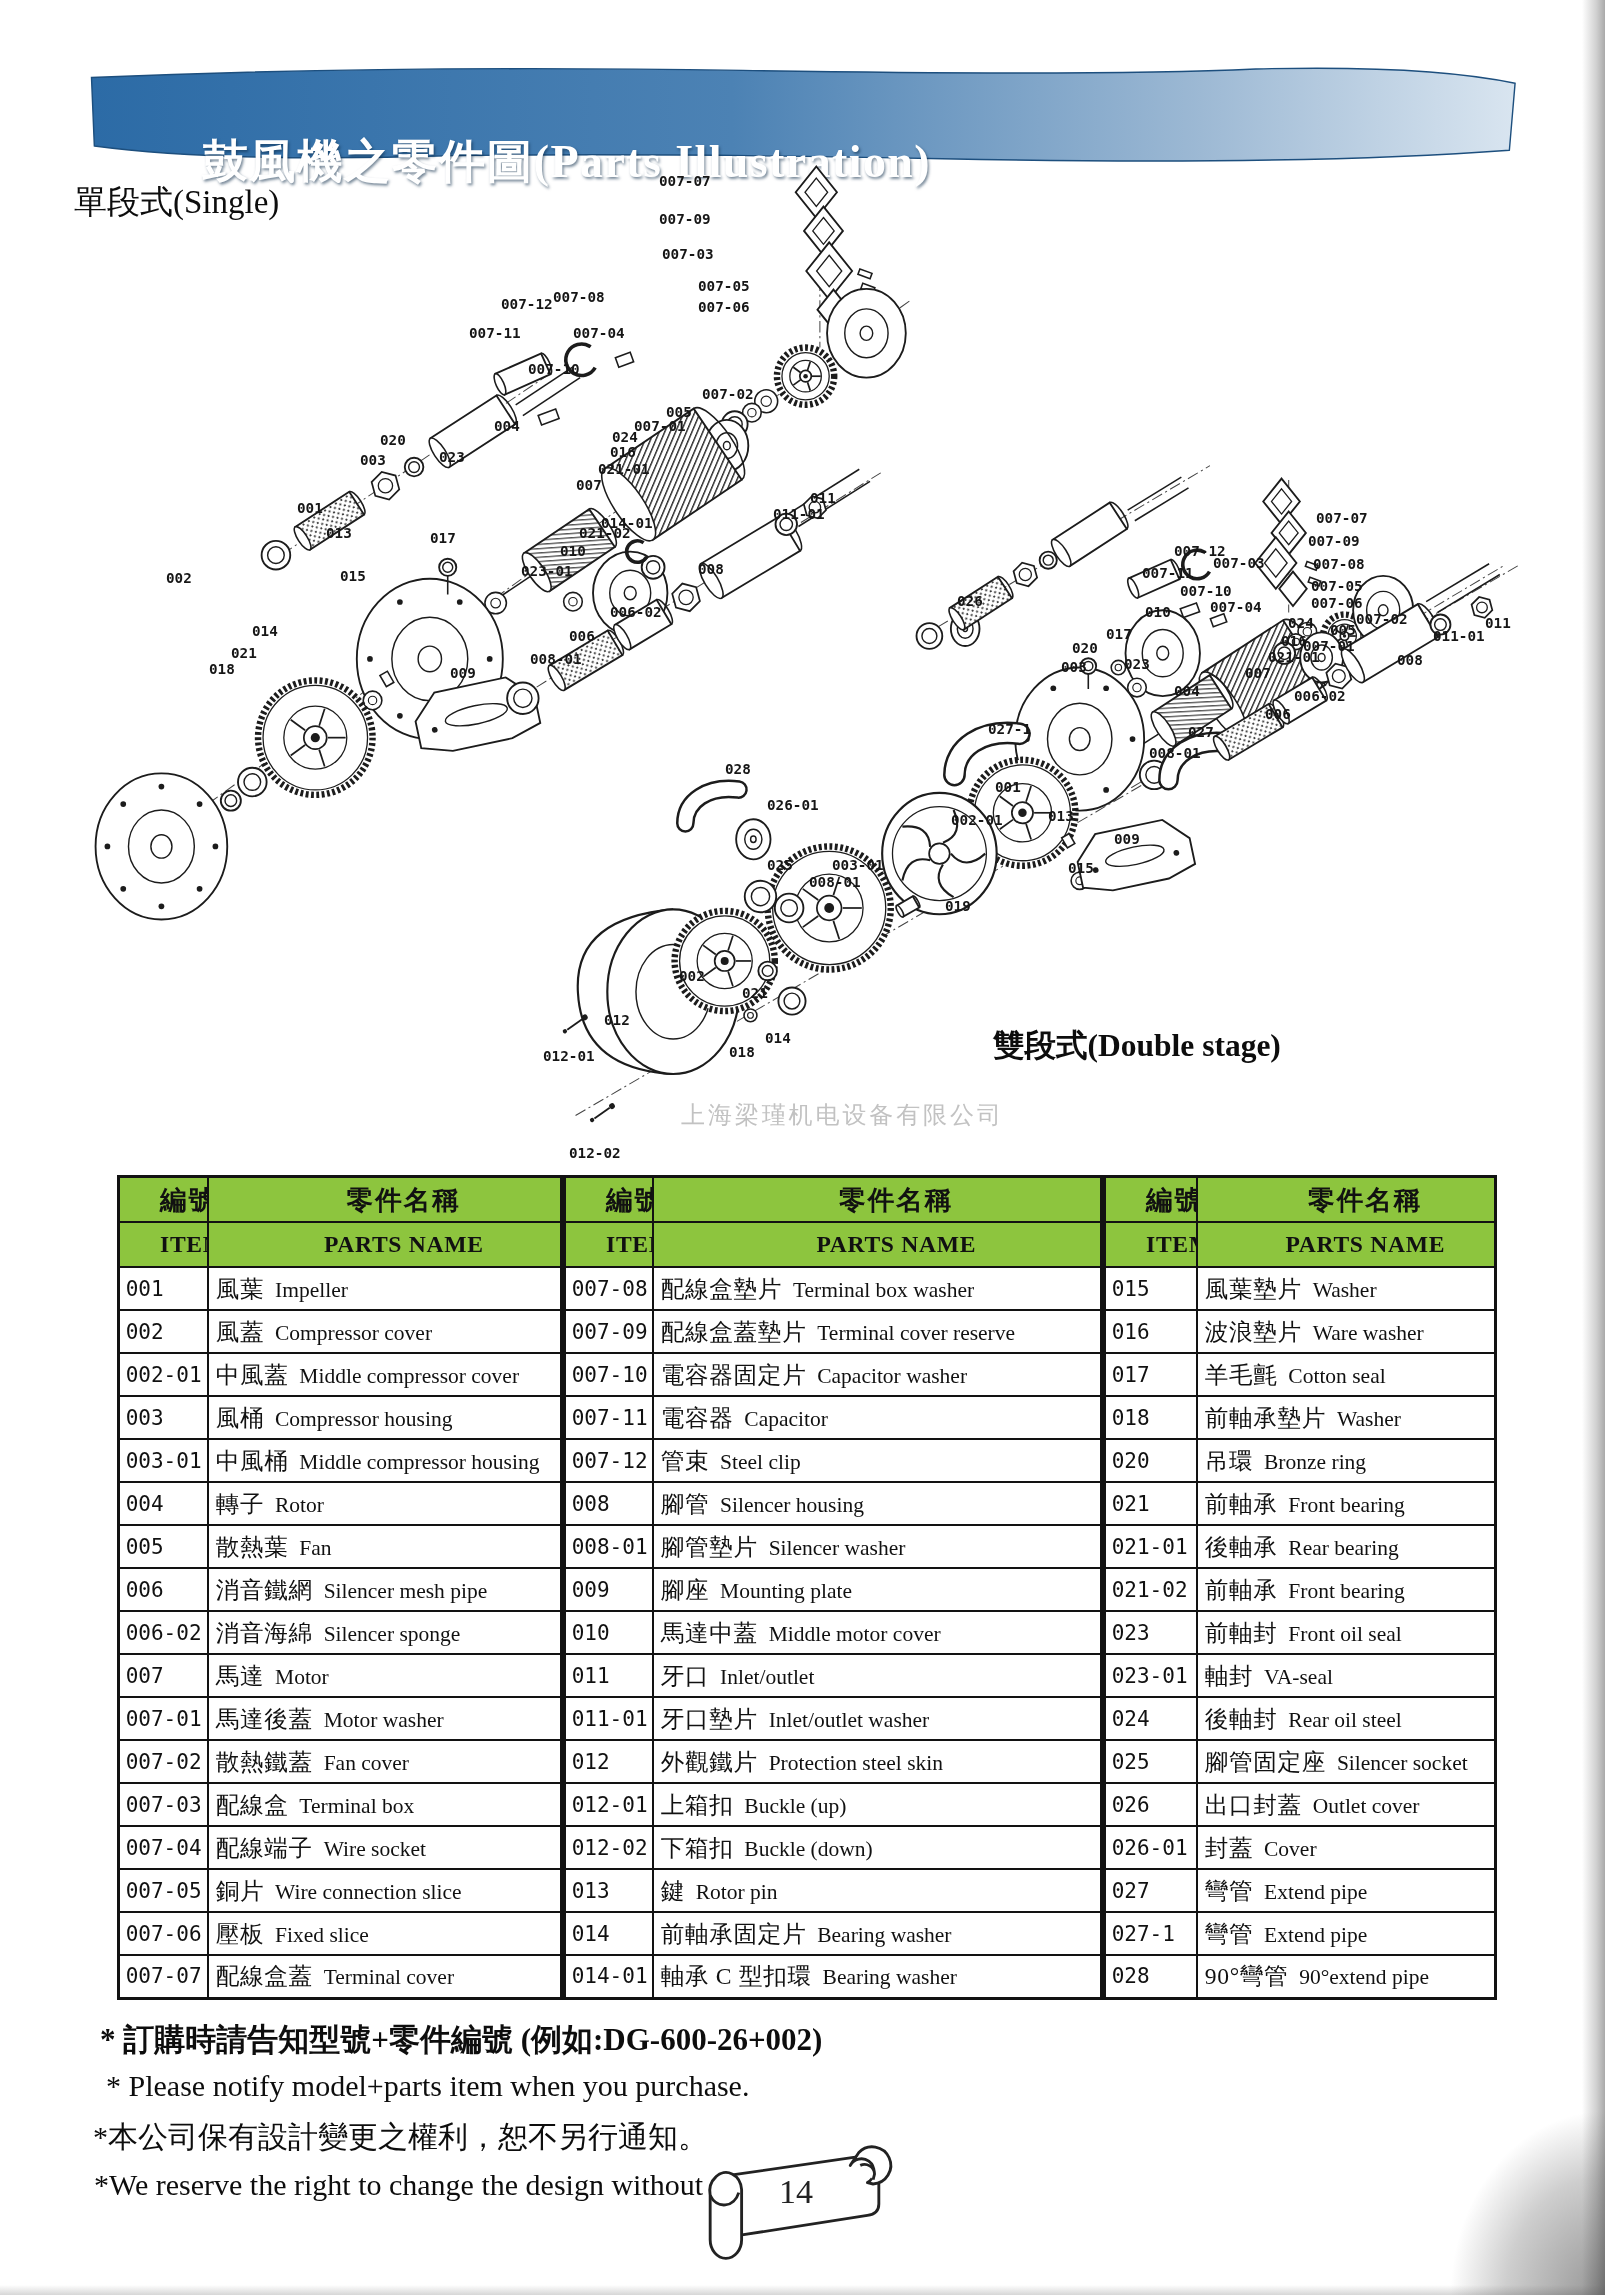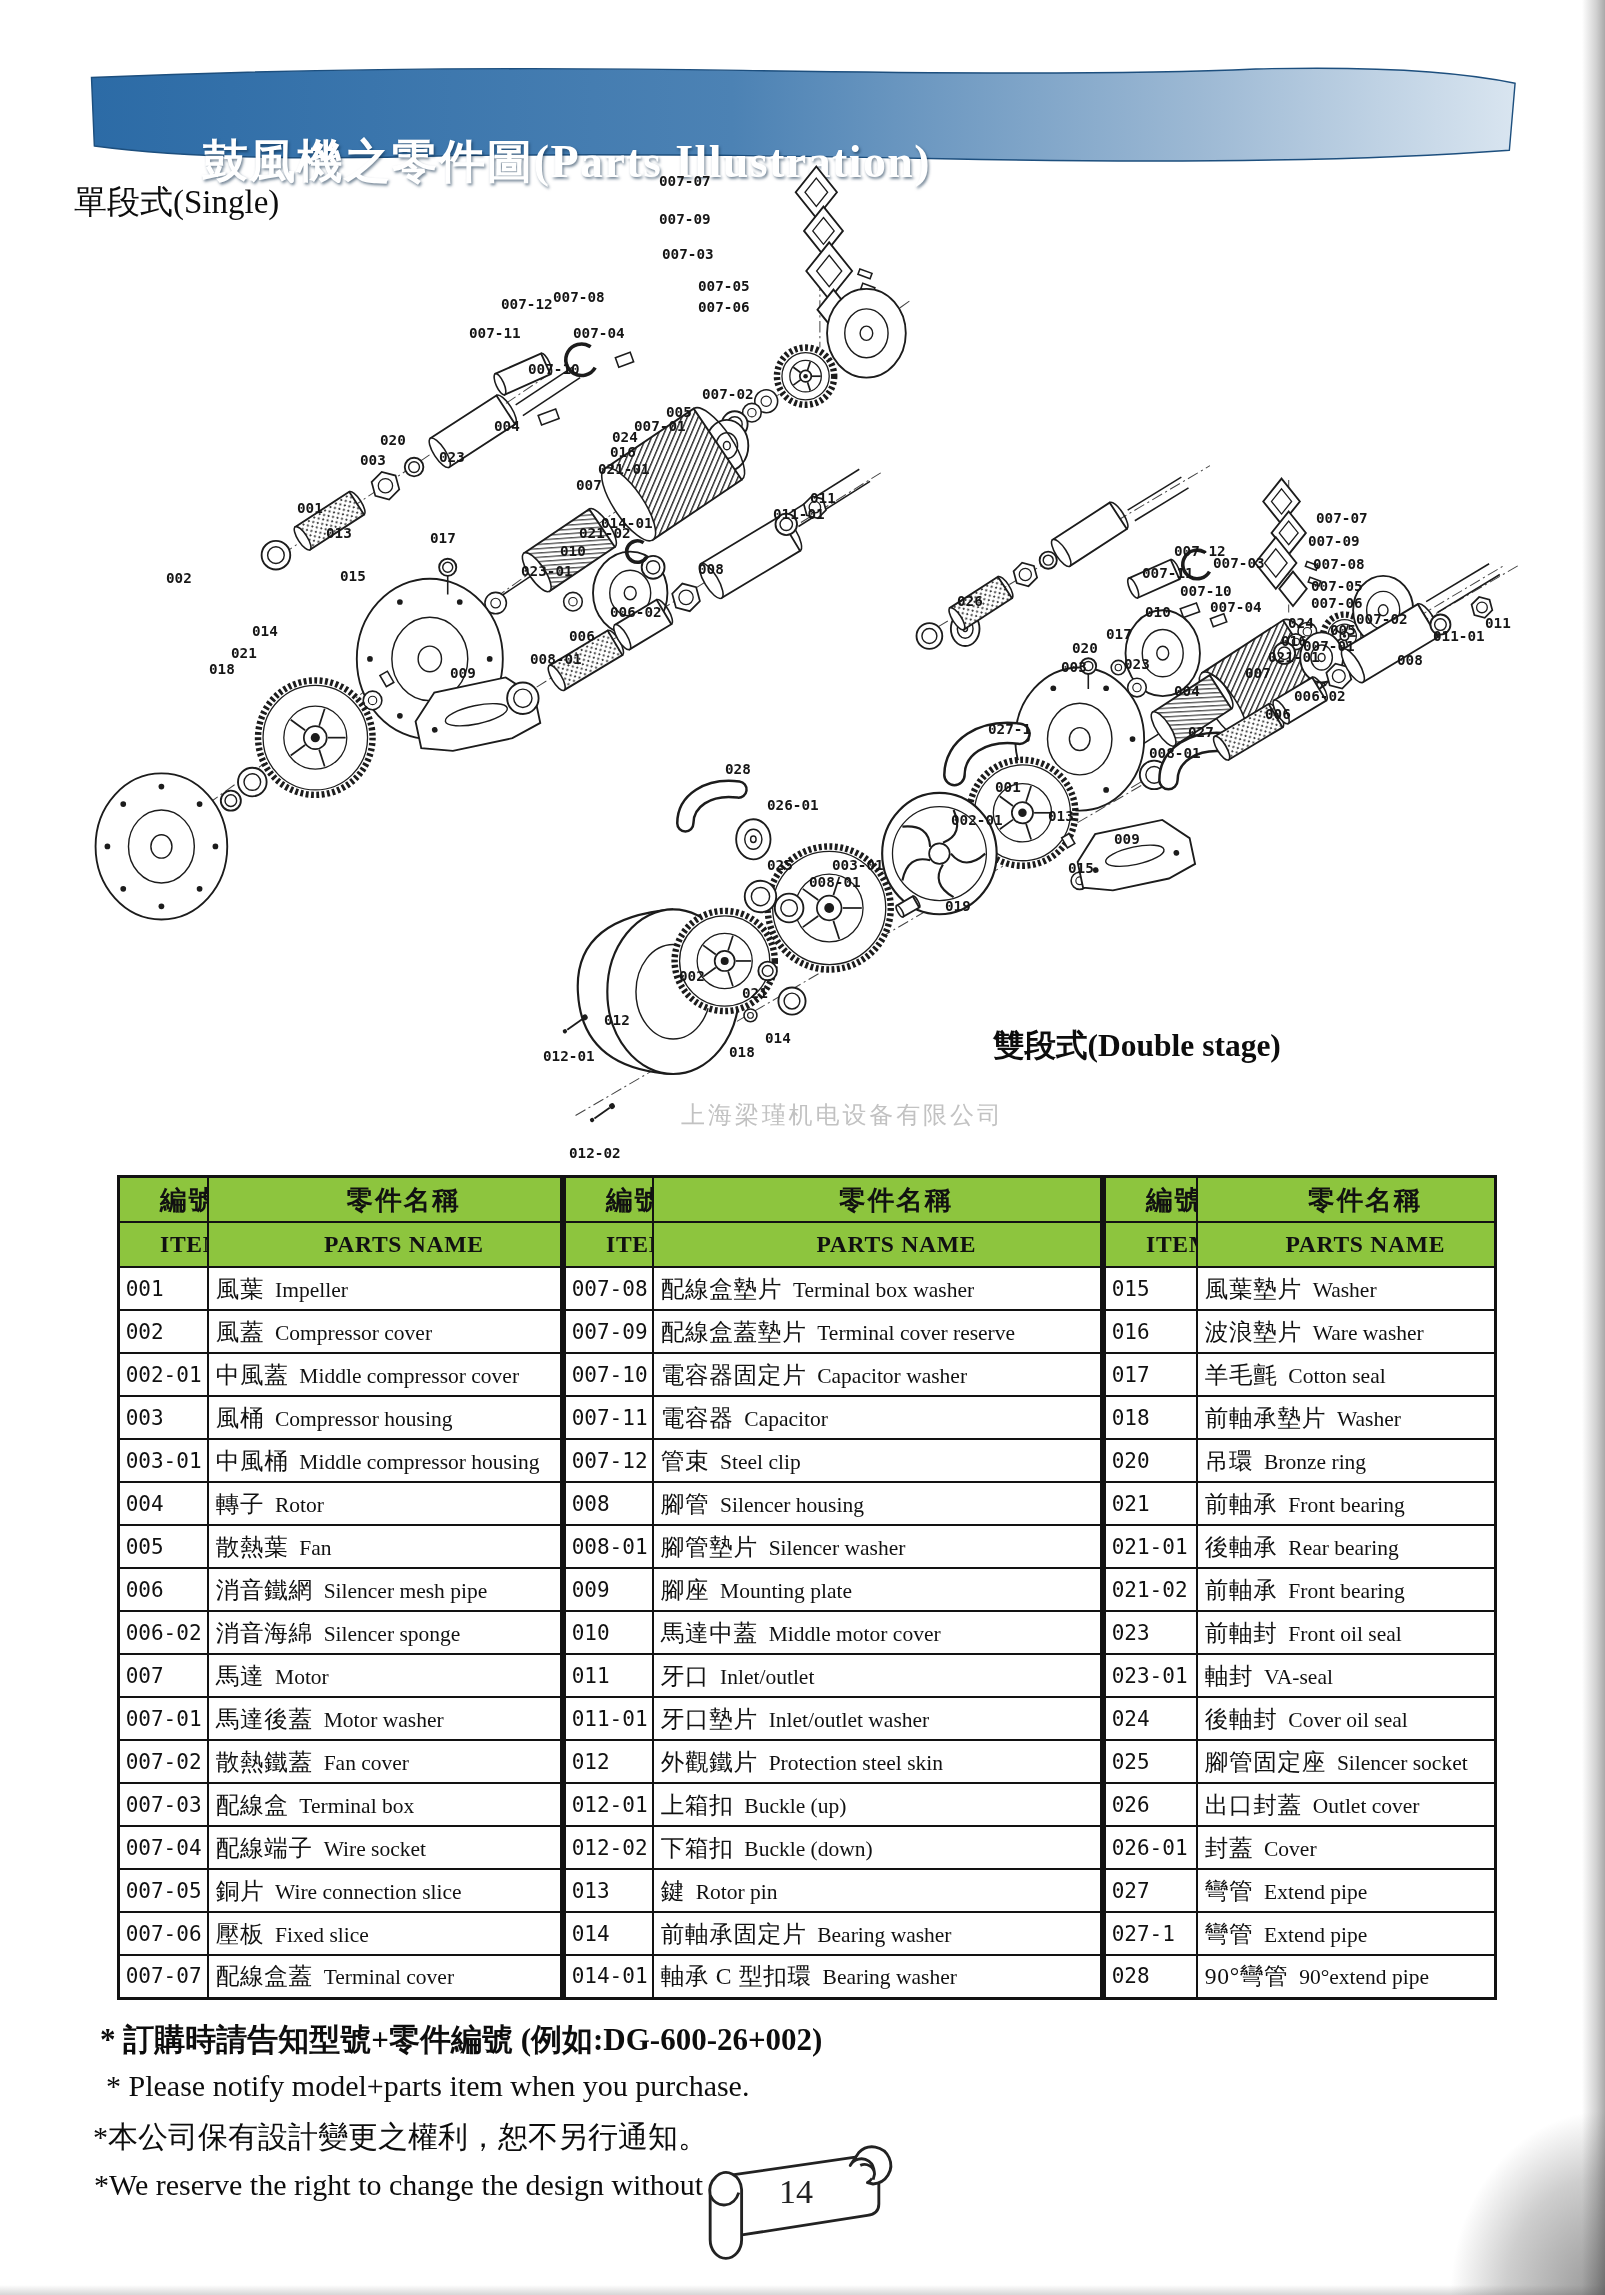--- a/index.html
+++ b/index.html
@@ -939,21 +939,21 @@
           <tr>
             <td class="item-cell">023</td>
             <td class="name-cell"><span class="zh">前軸封</span><span class="en"> Front oil seal</span></td>
           </tr>
           <tr>
             <td class="item-cell">023-01</td>
             <td class="name-cell"><span class="zh">軸封</span><span class="en"> VA-seal</span></td>
           </tr>
           <tr>
             <td class="item-cell">024</td>
-            <td class="name-cell"><span class="zh">後軸封</span><span class="en"> Cover oil seal</span></td>
+            <td class="name-cell"><span class="zh">後軸封</span><span class="en"> Rear oil steel</span></td>
           </tr>
           <tr>
             <td class="item-cell">025</td>
             <td class="name-cell"><span class="zh">腳管固定座</span><span class="en"> Silencer socket</span></td>
           </tr>
           <tr>
             <td class="item-cell">026</td>
             <td class="name-cell"><span class="zh">出口封蓋</span><span class="en"> Outlet cover</span></td>
           </tr>
           <tr>

